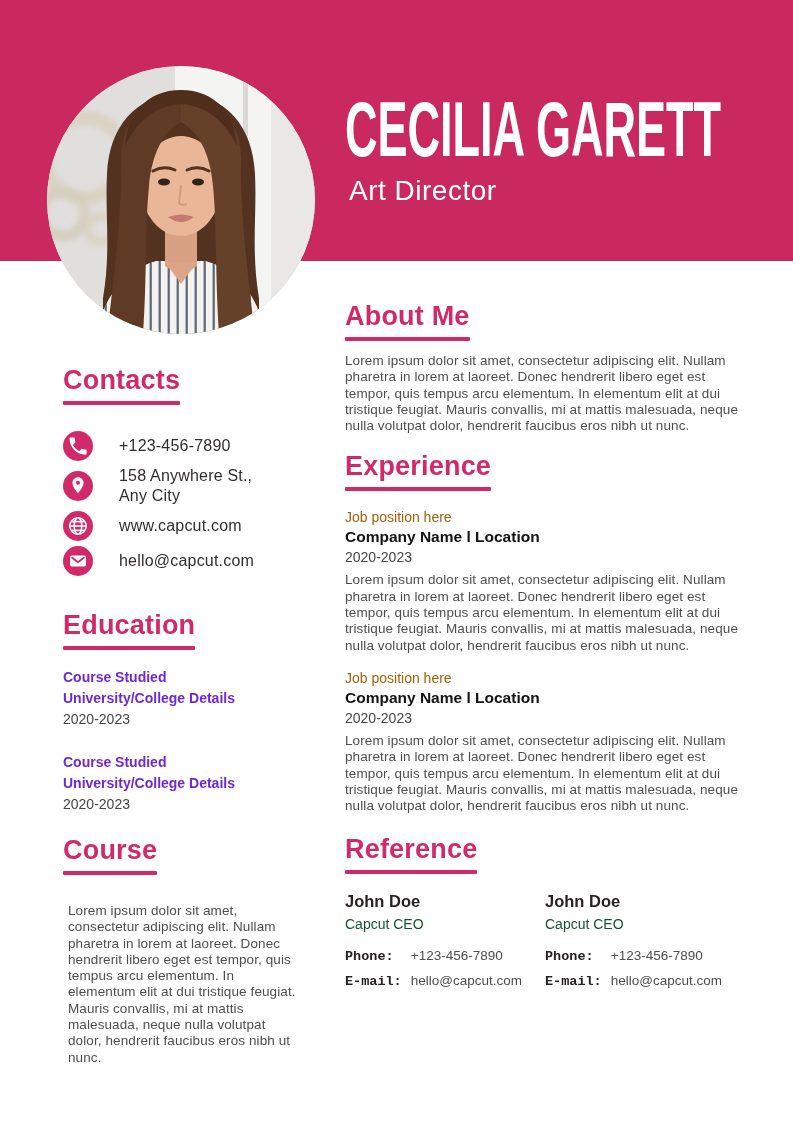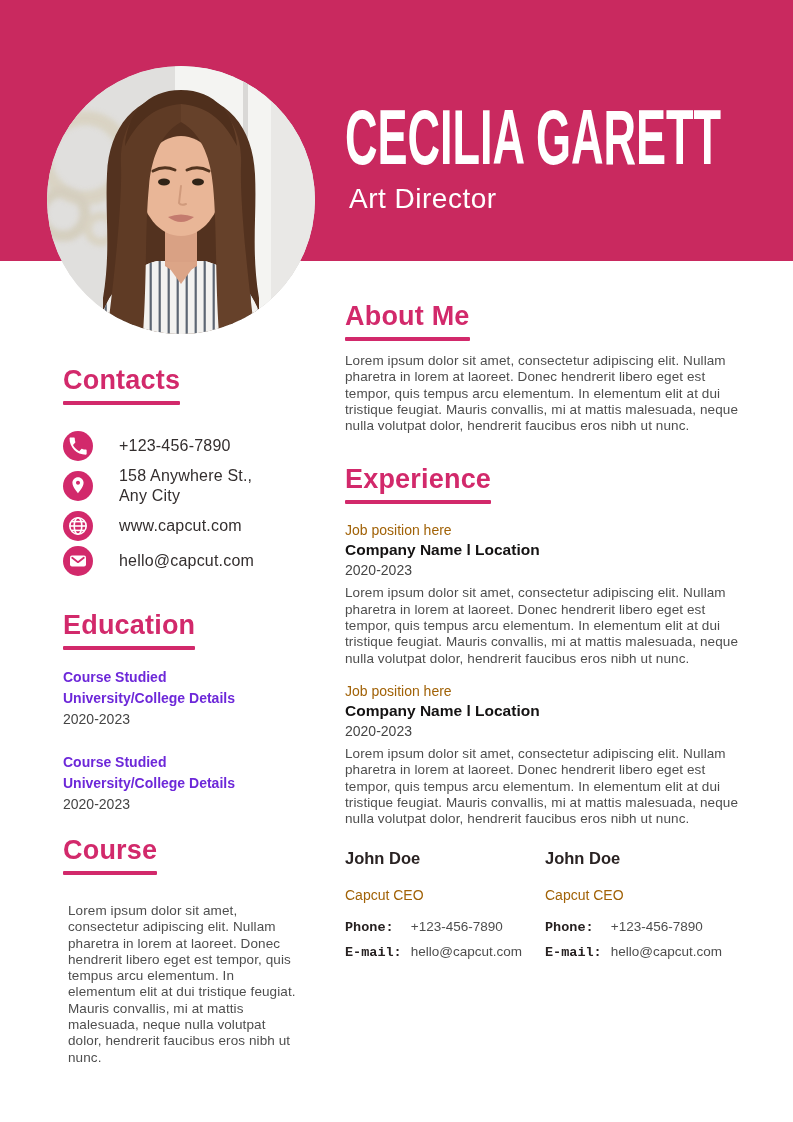--- a/index.html
+++ b/index.html
@@ -7,21 +7,21 @@
     width:793px;height:1122px;background:#ffffff;position:relative;overflow:hidden;
     font-family:"Liberation Sans", sans-serif;-webkit-font-smoothing:antialiased;
   }
   .page{position:absolute;inset:0;}
   
   .banner{position:absolute;left:0;top:0;width:793px;height:261px;background:#C9295F;}
   .photo{
     position:absolute;left:47px;top:66px;width:268px;height:268px;border-radius:50%;
     overflow:hidden;background:#e0dfdd;
   }
-  .header-text{position:absolute;left:345px;top:103px;}
+  .header-text{position:absolute;left:345px;top:95px;}
   .name-svg{display:block;}
   .job-title{
     margin-top:8px;padding-left:4px;color:#ffffff;font-size:28px;font-weight:400;
     letter-spacing:0.5px;line-height:40px;
   }
   
   .sec-head{display:inline-block;text-align:right;}
   .sec-head h2{
     margin:0;font-size:27px;line-height:30px;font-weight:bold;color:#D2296B;letter-spacing:0.2px;
   }
@@ -40,32 +40,32 @@
   .edu-line{font-size:14px;line-height:21px;font-weight:bold;color:#6d28d9;}
   .edu-years{font-size:14px;line-height:21px;color:#454545;}
   .skills-sec{margin-top:20px;}
   .body-text{
     margin:0;font-size:13.5px;line-height:16.3px;color:#4E4E4E;letter-spacing:0.1px;
   }
   .skills-text{margin-top:28px;margin-left:5px;width:232px;}
   
   .right-col{position:absolute;left:345px;top:301px;width:400px;}
   .about-text{margin-top:12px;width:400px;}
-  .exp-sec{margin-top:30px;}
+  .exp-sec{margin-top:17px;}
   .job{margin-top:16px;}
   .job + .job{margin-top:14px;}
   .job-position{font-size:14px;line-height:20px;color:#a16207;}
   .job-company{font-size:15.5px;line-height:20px;font-weight:bold;color:#141212;}
   .job-years{font-size:14px;line-height:20px;color:#454545;}
   .job-desc{margin-top:5px;width:400px;}
   .ref-sec{margin-top:20px;}
   .ref-grid{display:flex;margin-top:16px;}
   .ref-card{width:208px;}
   .ref-name{font-size:16.5px;line-height:22px;font-weight:bold;color:#2A2323;}
-  .ref-role{font-size:14px;line-height:20px;color:#a16207;margin-top:16px;}
+  .ref-role{font-size:14px;line-height:20px;color:#14532d;margin-top:2px;}
   .ref-contacts{margin-top:10px;}
   .ref-row{font-size:13.5px;line-height:24px;}
   .ref-label{display:inline-block;width:62px;font-weight:bold;color:#262121;font-family:Liberation Mono, monospace;}
   .ref-value{color:#4E4E4E;}
 </style>
 </head>
 <body>
 
 <div class="page">
 
@@ -239,20 +239,24 @@
 
       <div class="job">
         <div class="job-position">Job position here</div>
         <div class="job-company">Company Name l Location</div>
         <div class="job-years">2020-2023</div>
         <p class="body-text job-desc">Lorem ipsum dolor sit amet, consectetur adipiscing elit. Nullam pharetra in lorem at laoreet. Donec hendrerit libero eget est tempor, quis tempus arcu elementum. In elementum elit at dui tristique feugiat. Mauris convallis, mi at mattis malesuada, neque nulla volutpat dolor, hendrerit faucibus eros nibh ut nunc.</p>
       </div>
     </section>
 
     <section class="ref-sec">
+      <div class="sec-head">
+        <h2>Reference</h2>
+        <div class="rule"></div>
+      </div>
 
       <div class="ref-grid">
 
         <div class="ref-card">
           <div class="ref-name">John Doe</div>
           <div class="ref-role">Capcut CEO</div>
           <div class="ref-contacts">
             <div class="ref-row">
               <span class="ref-label">Phone:</span>
               <span class="ref-value">+123-456-7890</span>

